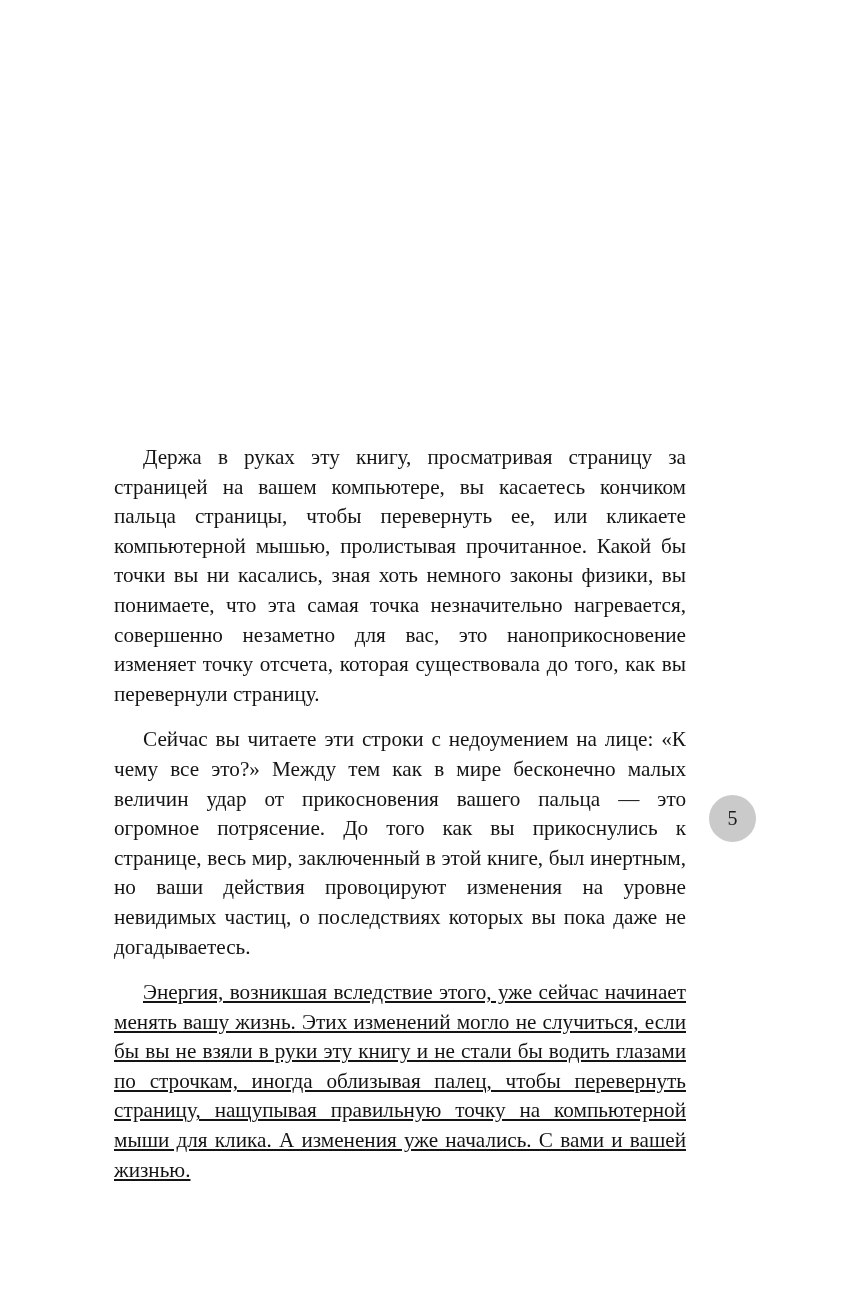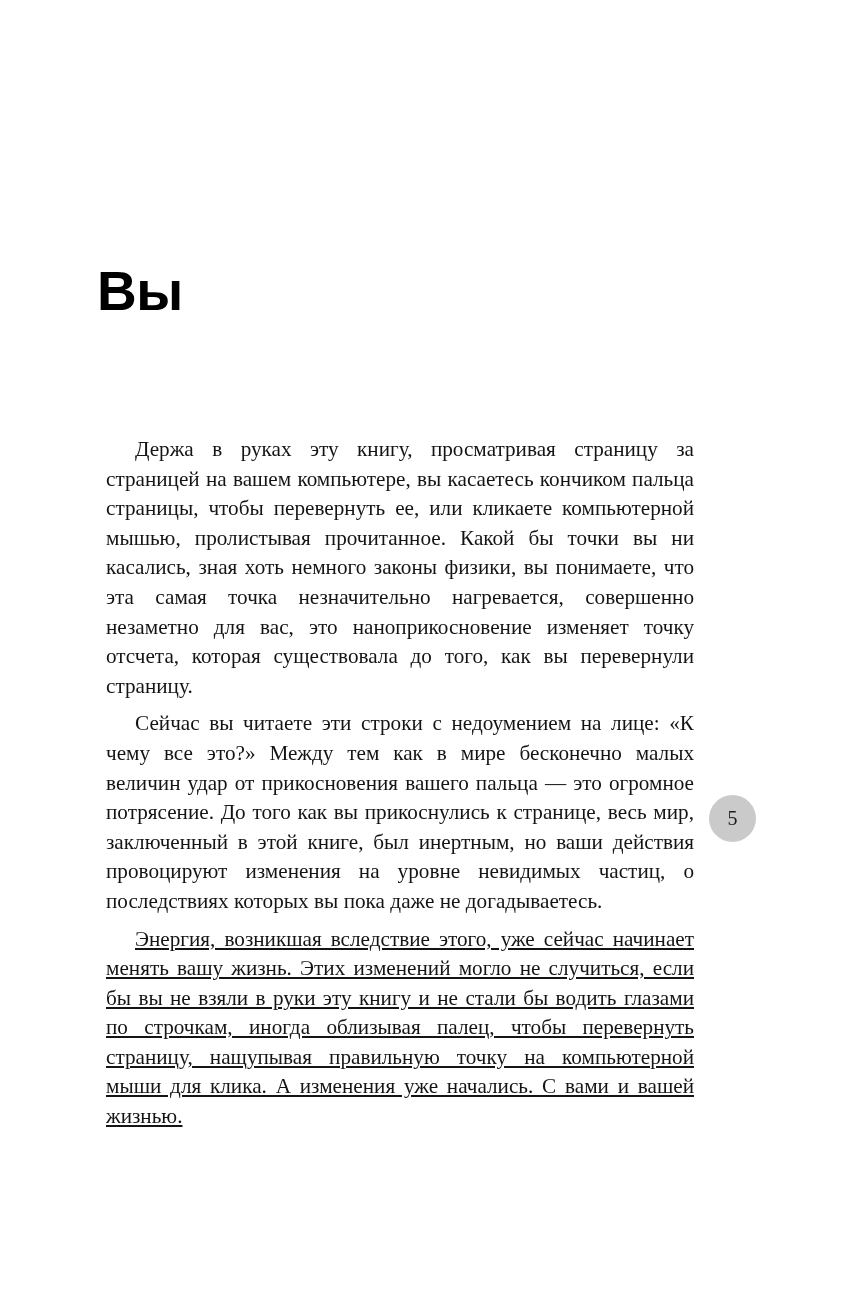--- a/index.html
+++ b/index.html
@@ -41,21 +41,21 @@
 
   
   .text-column {
     position: absolute;
     left: 98px;
     top: 427px;
     width: 604px;
   }
 
   .body-paragraph {
-    margin: 8px;
+    margin: 16px;
     font-family: "Liberation Serif", "DejaVu Serif", serif;
     font-size: 21.2px;
     line-height: 29.6px;
     text-align: justify;
     text-justify: inter-word;
     text-indent: 29px;
     color: #141414;
     hyphens: manual;
     word-spacing: 0.1px;
   }
@@ -85,21 +85,20 @@
     line-height: 1;
     color: #1a1a1a;
     padding-bottom: 1px;
   }
 </style>
 </head>
 <body>
 
 <div class="page">
 
-  <h1 class="chapter-heading">Вы</h1>
 
   <div class="text-column">
     <p class="body-paragraph">Держа в руках эту книгу, просматривая страницу за страницей на вашем компьютере, вы касаетесь кончиком пальца страницы, чтобы перевернуть ее, или кликаете компьютерной мышью, пролистывая прочитанное. Какой бы точки вы ни касались, зная хоть немного законы физики, вы понимаете, что эта самая точка незначительно нагревается, совершенно незаметно для вас, это наноприкосновение изменяет точку отсчета, которая существовала до того, как вы перевернули страницу.</p>
     <p class="body-paragraph">Сейчас вы читаете эти строки с недоумением на лице: «К чему все это?» Между тем как в мире бесконечно малых величин удар от прикосновения вашего пальца — это огромное потрясение. До того как вы прикоснулись к странице, весь мир, заключенный в этой книге, был инертным, но ваши действия провоцируют изменения на уровне невидимых частиц, о последствиях которых вы пока даже не догадываетесь.</p>
     <p class="body-paragraph">Энергия, возникшая вследствие этого, уже сейчас начинает менять вашу жизнь. Этих изменений могло не случиться, если бы вы не взяли в руки эту книгу и не стали бы водить глазами по строчкам, иногда облизывая палец, чтобы перевернуть страницу, нащупывая правильную точку на компьютерной мыши для клика. А изменения уже начались. С вами и вашей жизнью.</p>
   </div>
 
   <div class="page-badge">
     <span class="page-badge-number">5</span>
   </div>

